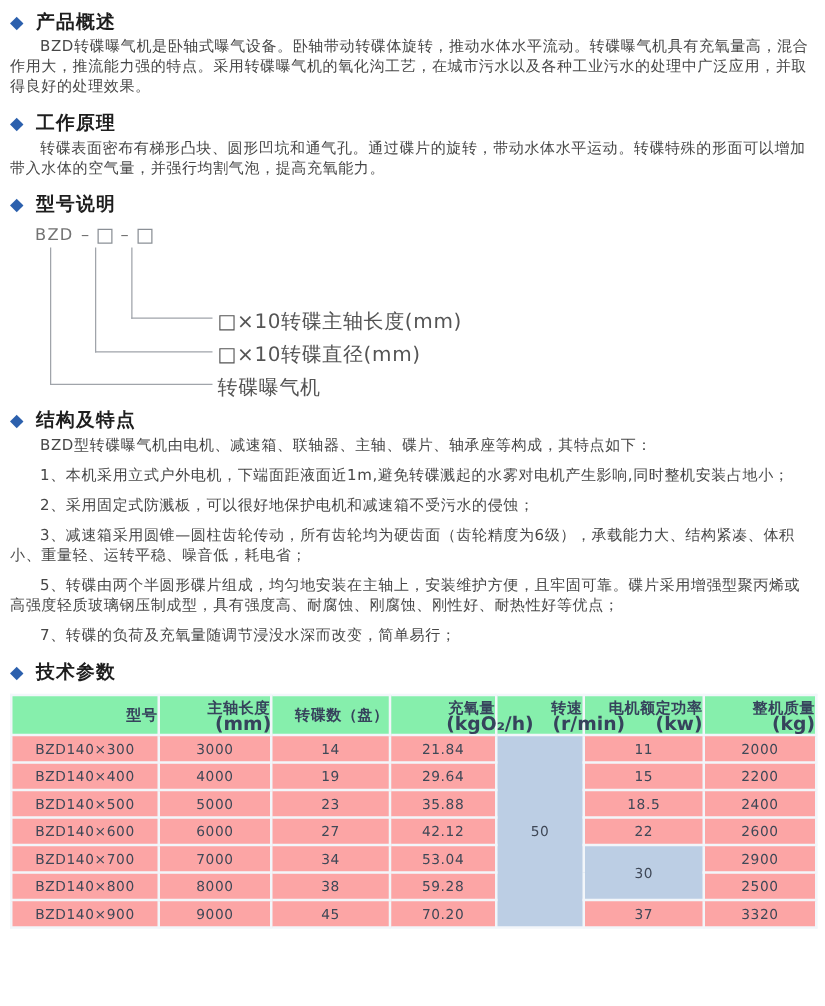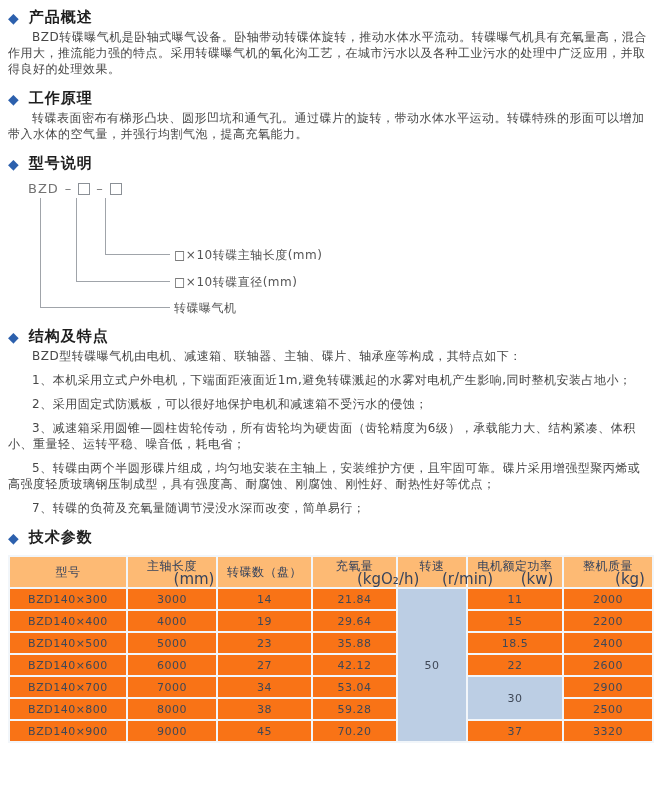--- a/index.html
+++ b/index.html
@@ -33,38 +33,38 @@
     font-size: 13px; color: #737373; letter-spacing: 1px;
   }
   .blank-box {
     width: 12px; height: 12px; background: #ffffff;
     border: 1px solid #8b9096; display: inline-block;
   }
   .conn { position: absolute; border-left: 1px solid #a0a4aa; border-bottom: 1px solid #a0a4aa; }
   .conn.c1 { left: 32px; top: 21px; width: 130px; height: 110px; }
   .conn.c2 { left: 68px; top: 21px; width: 94px;  height: 84px; }
   .conn.c3 { left: 97px; top: 21px; width: 65px;  height: 57px; }
-  .dg-label { position: absolute; left: 166px; font-size: 12px; color: #555555; letter-spacing: 0.5px; }
+  .dg-label { position: absolute; left: 166px; font-size: 16px; color: #555555; letter-spacing: 0.5px; }
   .dg-label.l1 { top: 70px; }
   .dg-label.l2 { top: 97px; }
   .dg-label.l3 { top: 123px; }
   
   table.specs {
     width: 644px; border-collapse: collapse; table-layout: fixed;
     margin-top: 8px; font-size: 11px;
   }
   table.specs th {
-    background: #fdba74; border: 2px solid #f2f6fa;
-    height: 32px; font-weight: normal; color: #36435c;
-    text-align: center; vertical-align: middle; padding: 1px 0;
+    background: #86efac; border: 2px solid #f2f6fa;
+    height: 32px; font-weight: bold; color: #36435c;
+    text-align: right; vertical-align: middle; padding: 1px 0;
   }
   table.specs th .h1 { font-size: 12px; line-height: 14px; letter-spacing: 0.5px; }
   table.specs th .h2 { font-size: 15px; line-height: 13px; padding-left: 44px; }
   table.specs td {
-    background: #f97316; border: 2px solid #f2f6fa;
+    background: #fca5a5; border: 2px solid #f2f6fa;
     height: 22px; color: #3f4857; text-align: center; vertical-align: middle;
     padding: 0 2px; letter-spacing: 0.5px;
   }
   table.specs td.merged { background: #bccee4; }
 </style>
 </head>
 <body>
 
 <div class="page">
 

